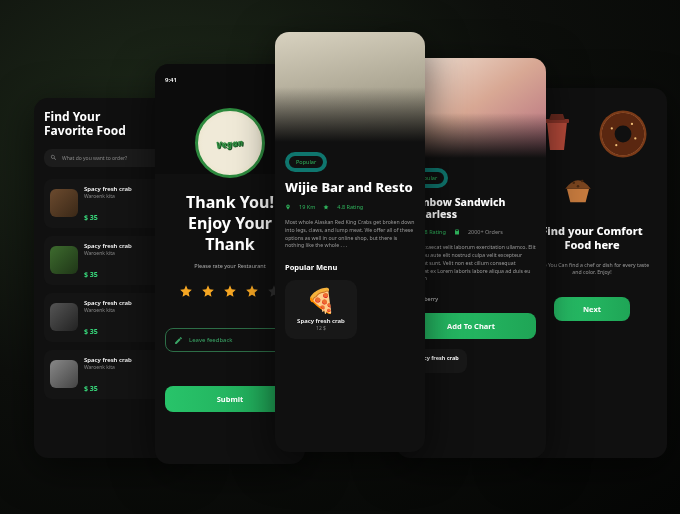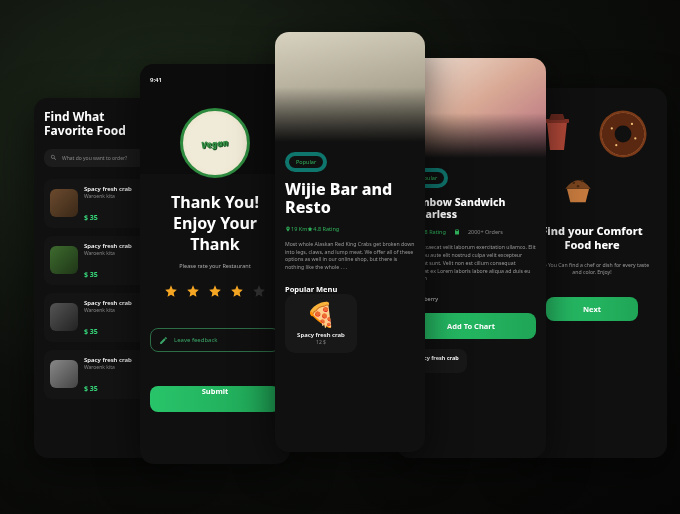--- a/index.html
+++ b/index.html
@@ -43,21 +43,21 @@
     flex-shrink: 0;
   }
   .thumb.t2 { background: linear-gradient(135deg,#3d6b2e,#1f3617); }
   .thumb.t3 { background: linear-gradient(135deg,#555,#222); }
   .thumb.t4 { background: linear-gradient(135deg,#888,#444); }
   .food-row .title { font-size: 6px; font-weight: 600; color: #fff; }
   .food-row .sub { font-size: 5px; color: #888; }
   .food-row .price { font-size: 7px; font-weight: 700; color: #37d67a; margin-top: 14px; }
 
   
-  .s2 { left: 140px; top: 64px; height: 400px; z-index: 2; }
+  .s2 { left: 155px; top: 64px; height: 400px; z-index: 2; }
   .status-time { font-size: 6px; font-weight: 600; margin-bottom: 8px; }
   .bg-pattern { position: absolute; top: 0; left: 0; right: 0; height: 110px;
     background: #0c0c0c; opacity: 0.9; }
   .logo-wrap {
     position: relative; width: 70px; height: 70px; margin: 24px auto 14px;
     background: radial-gradient(circle,#f0ead8 60%,#e8dfc0 100%);
     border-radius: 50%; border: 3px solid #2d8a3e;
     display: flex; align-items: center; justify-content: center;
   }
   .logo-text { font-style: italic; font-weight: 900; font-size: 9px;
@@ -70,39 +70,39 @@
   .star-ico.on path { fill: #f5a623; }
   .star-ico.off path { fill: #333; }
   .feedback-row {
     border: 1px solid #2d6e47; border-radius: 8px; height: 24px;
     padding: 0 8px; display: flex; align-items: center; gap: 6px;
     color: #3aa566; font-size: 6px; margin-bottom: 10px;
   }
   .feedback-row svg { width: 9px; height: 9px; fill: #3aa566; }
   .btn-submit {
     background: linear-gradient(90deg,#28c46a,#1fa556);
-    border-radius: 8px; height: 26px; display: flex; 
+    border-radius: 8px; height: 26px; display: flex; align-items: center;
     justify-content: center; font-weight: 700; font-size: 7.5px; margin-top: 34px;
   }
 
   
   .s3 { left: 275px; top: 32px; height: 420px; z-index: 3; padding: 0; }
   .hero3 { height: 110px; background: linear-gradient(170deg,#d8d2c0,#8a8470); position: relative; }
   .hero3::after { content:""; position:absolute; inset:0;
     background: linear-gradient(180deg, transparent 50%, #101010 100%); }
   .body3 { padding: 10px 10px 0; }
   .chip-pop {
     display: inline-block; border: 4px solid #0f766e; color: #2fb45c;
     font-size: 5.5px; padding: 2px 7px; border-radius: 10px; margin-bottom: 8px;
   }
-  .s3 h2 { font-size: 16px; font-weight: 800; line-height: 1.15; margin-bottom: 8px; }
-  .meta-row { display: flex; font-size: 5.5px; color: #2fb45c; margin-bottom: 8px; align-items: center; }
+  .s3 h2 { font-size: 13px; font-weight: 800; line-height: 1.15; margin-bottom: 8px; }
+  .meta-row { display: flex; gap: 8px; font-size: 5.5px; color: #2fb45c; margin-bottom: 8px; align-items: center; }
   .meta-row svg { width: 6px; height: 6px; fill: #2fb45c; }
   .desc { font-size: 5.2px; color: #9a9a9a; line-height: 1.5; margin-bottom: 12px; }
-  .section-title { font-size: 7.5px; font-weight: 700; }
+  .section-title { font-size: 7.5px; font-weight: 700; margin-bottom: 8px; }
   .menu-card { background: #181818; border-radius: 10px; padding: 8px; width: 72px; text-align: center; }
   .pizza-emo { font-size: 24px; line-height: 1; }
   .menu-name { font-size: 6px; font-weight: 600; margin-top: 5px; }
   .menu-price { font-size: 5px; color: #888; }
 
   
   .s4 { left: 396px; top: 58px; height: 400px; z-index: 2; padding: 0; }
   .hero4 { height: 100px; background: linear-gradient(145deg,#f2e8dc,#d8a894,#b36a7e); position: relative; }
   .hero4::after { content:""; position:absolute; inset:0;
     background: linear-gradient(180deg, transparent 55%, #101010 100%); }
@@ -125,34 +125,34 @@
   .s5 { left: 517px; top: 88px; height: 370px; z-index: 1; text-align:center; }
   .illus { margin: 10px auto 18px; font-size: 0; height: 96px; position: relative; }
   .donut {
     position:absolute; right:6px; top:-4px; width:56px; height:56px;
   }
   .coffee { position:absolute; left:14px; top:2px; width:32px; height:40px; }
   .muffin { position:absolute; left:34px; bottom:2px; width:34px; height:34px; }
   .s5 h2 { font-size: 11px; font-weight: 800; line-height: 1.25; margin-bottom: 10px; }
   .s5 p { font-size: 5.2px; color: #9a9a9a; line-height: 1.5; margin: 0 6px 20px; }
   .btn-next {
-    width: 92px; margin: 0 auto;
+    width: 76px; margin: 0 auto;
     background: linear-gradient(90deg,#28c46a,#1fa556);
     border-radius: 8px; height: 24px; display:flex; align-items:center;
     justify-content:center; font-weight:700; font-size:7.5px;
   }
   .bullet::before { content:"• "; }
 </style>
 </head>
 <body>
 
 <div class="stage">
 
   <div class="screen s1">
-    <h1><span style="white-space:pre-line">Find What
+    <h1><span style="white-space:pre-line">Find Your
 Favorite Food</span></h1>
     <div class="searchbar">
       <svg viewBox="0 0 24 24">
           <path d="M15.5 14h-.8l-.3-.3a6.5 6.5 0 10-.7.7l.3.3v.8l5 5 1.5-1.5-5-5zm-6 0a4.5 4.5 0 110-9 4.5 4.5 0 010 9z"></path>
         </svg>
       <span>What do you want to order?</span>
     </div>
     <div class="food-row">
       <div class="thumb"></div>
       <div>

